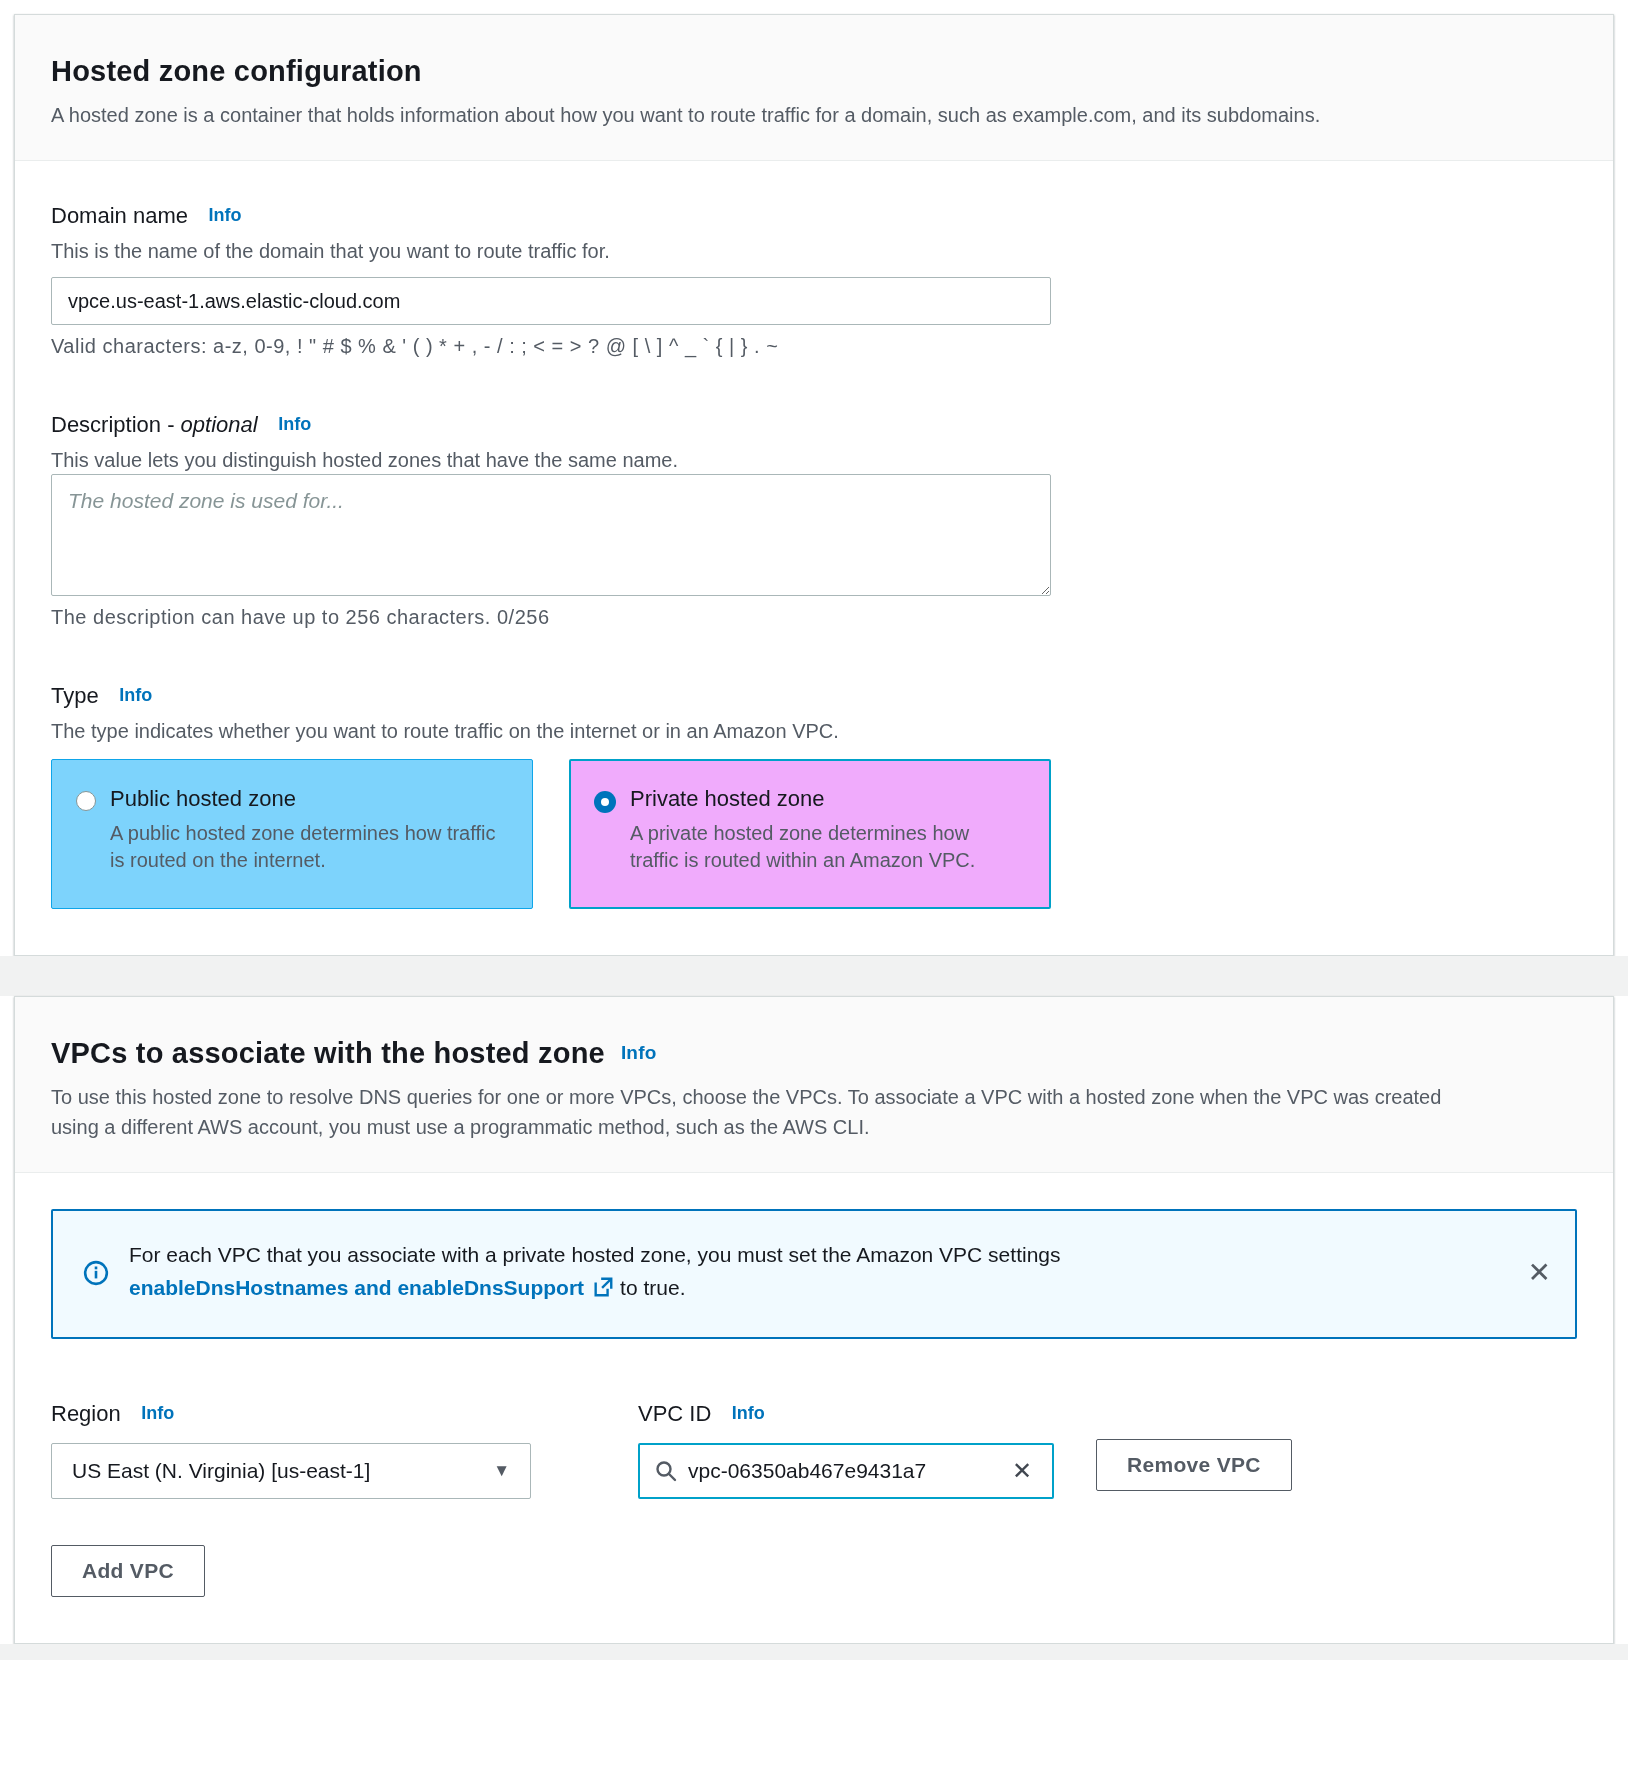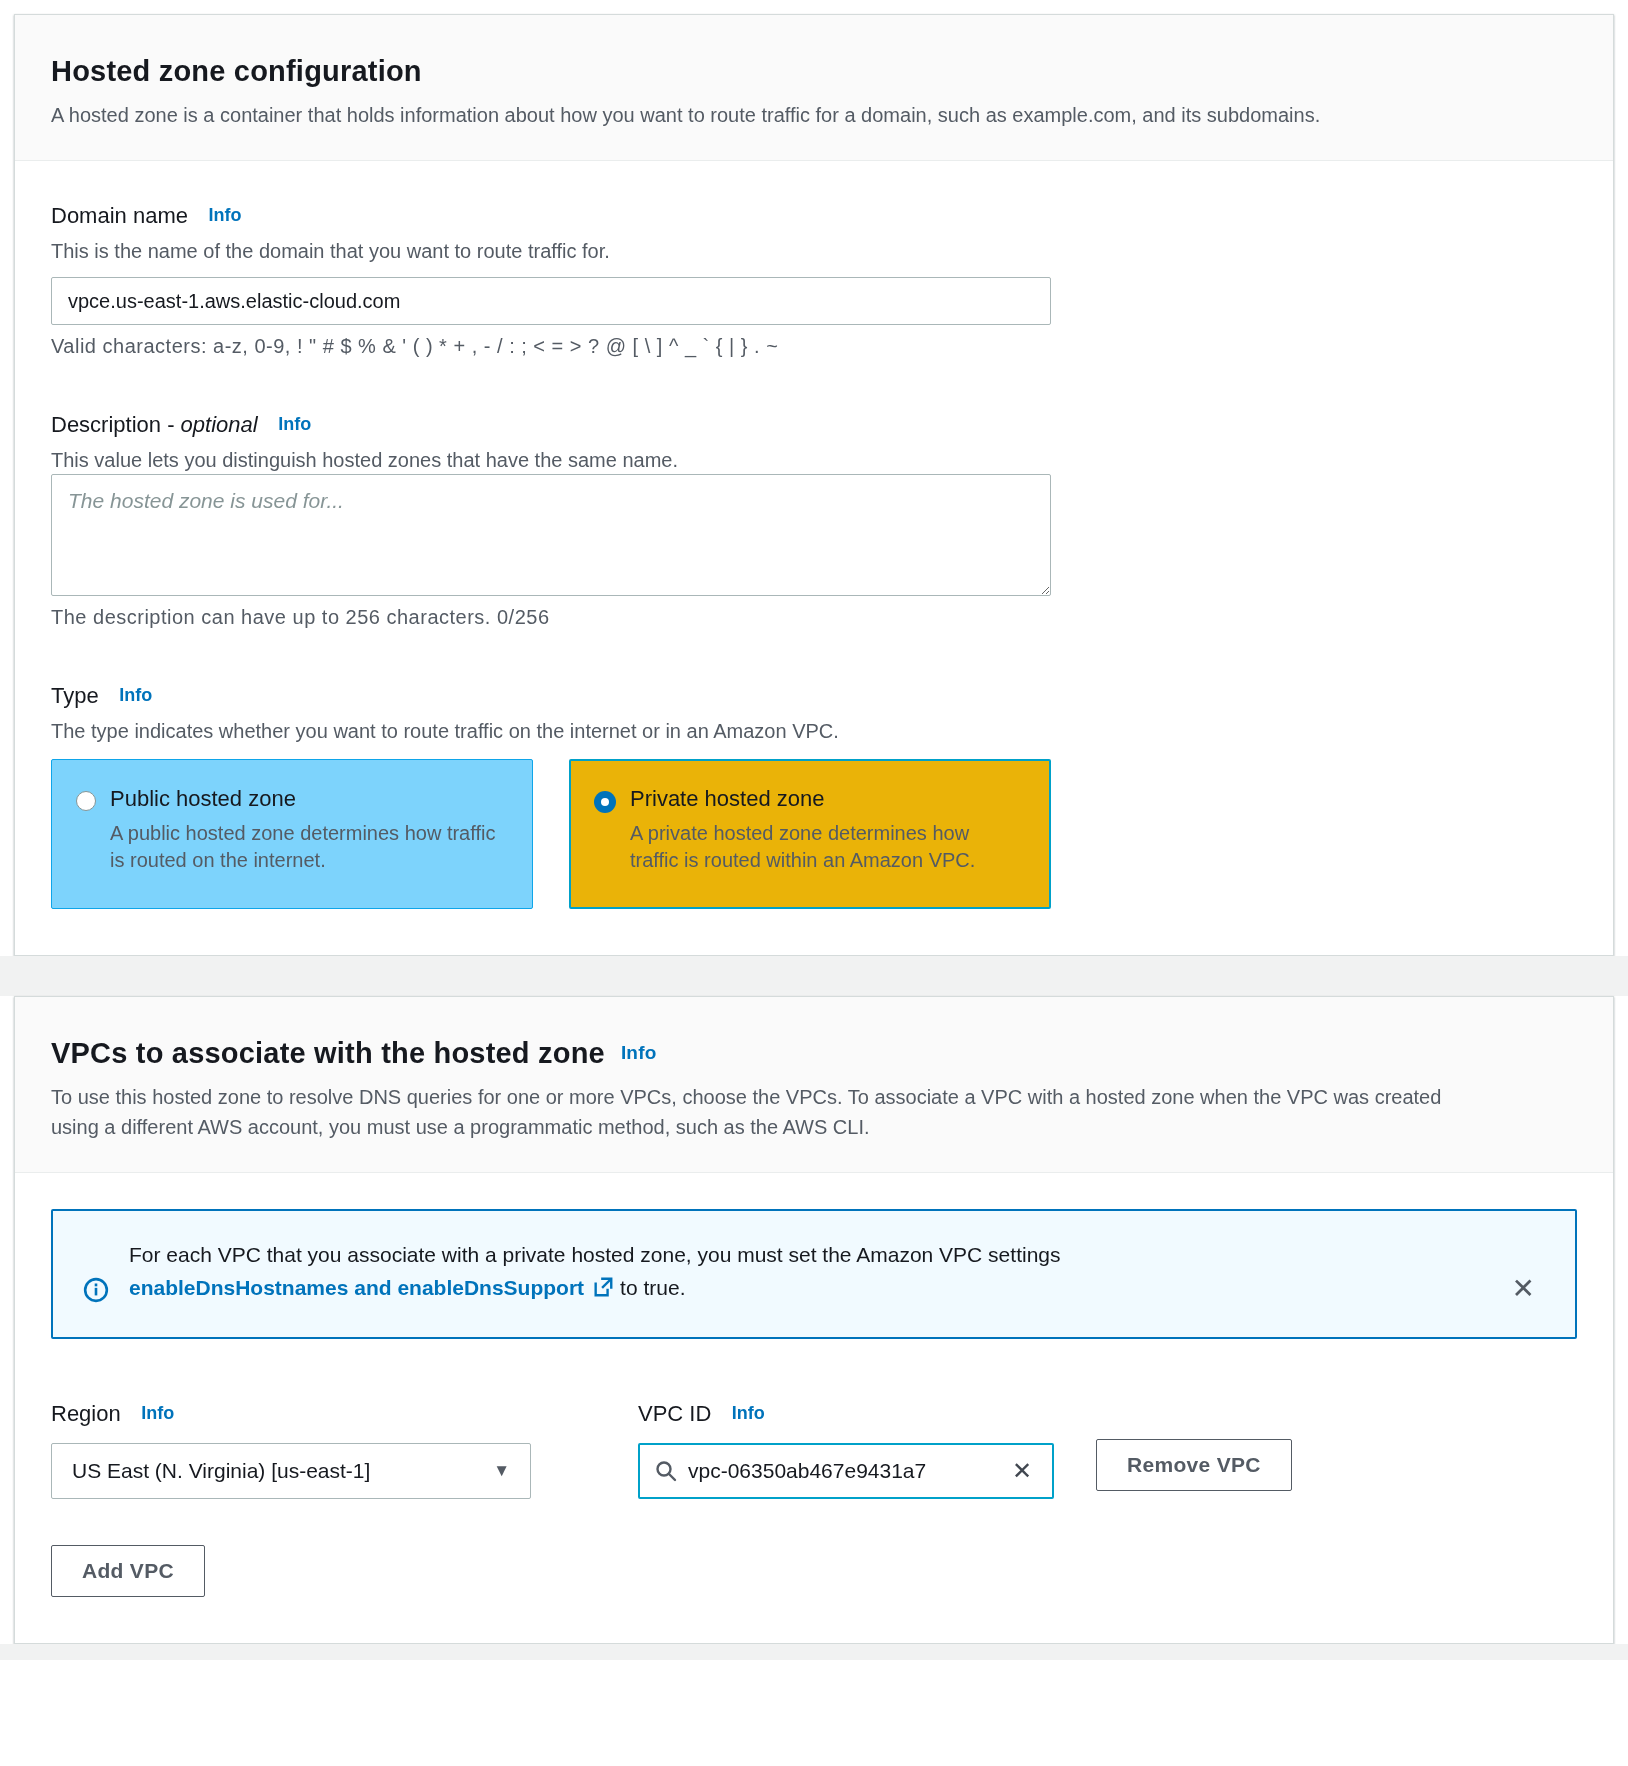--- a/index.html
+++ b/index.html
@@ -103,21 +103,21 @@
     border: 1px solid #0ea5e9;
     border-radius: 2px;
     background: #7dd3fc;
     padding: 26px 22px 24px 24px;
     display: flex;
     align-items: flex-start;
     cursor: pointer;
   }
   .tile.selected {
     border: 2px solid #00a1c9;
-    background: #eab308;
+    background: #f0abfc;
     padding: 25px 27px 23px 23px;
   }
   .radio {
     flex: 0 0 auto;
     width: 20px; height: 20px;
     border: 1px solid #879596;
     border-radius: 50%;
     background: #ffffff;
     margin-top: 5px;
     position: relative;
@@ -142,23 +142,23 @@
 
   
   .band { height: 40px; background: #f1f2f2; margin: 0; width: 100%; }
   .bottom-strip { height: 16px; background: #f1f2f2; width: 100%; }
 
   
   .alert {
     border: 2px solid #0073bb;
     border-radius: 2px;
     background: #f1faff;
-    padding: 28px 32px 30px 30px;
+    padding: 28px 16px 30px 30px;
     display: flex;
-    align-items: flex-end;
+    align-items: center;
   }
   .alert-icon { flex: 0 0 auto; margin-top: 3px; }
   .alert-content {
     flex: 1 1 auto;
     margin-left: 20px;
     font-size: 21px;
     line-height: 1.55;
     color: #16191f;
   }
   .alert-link { color: #0073bb; text-decoration: none; cursor: pointer; font-weight: bold; }

